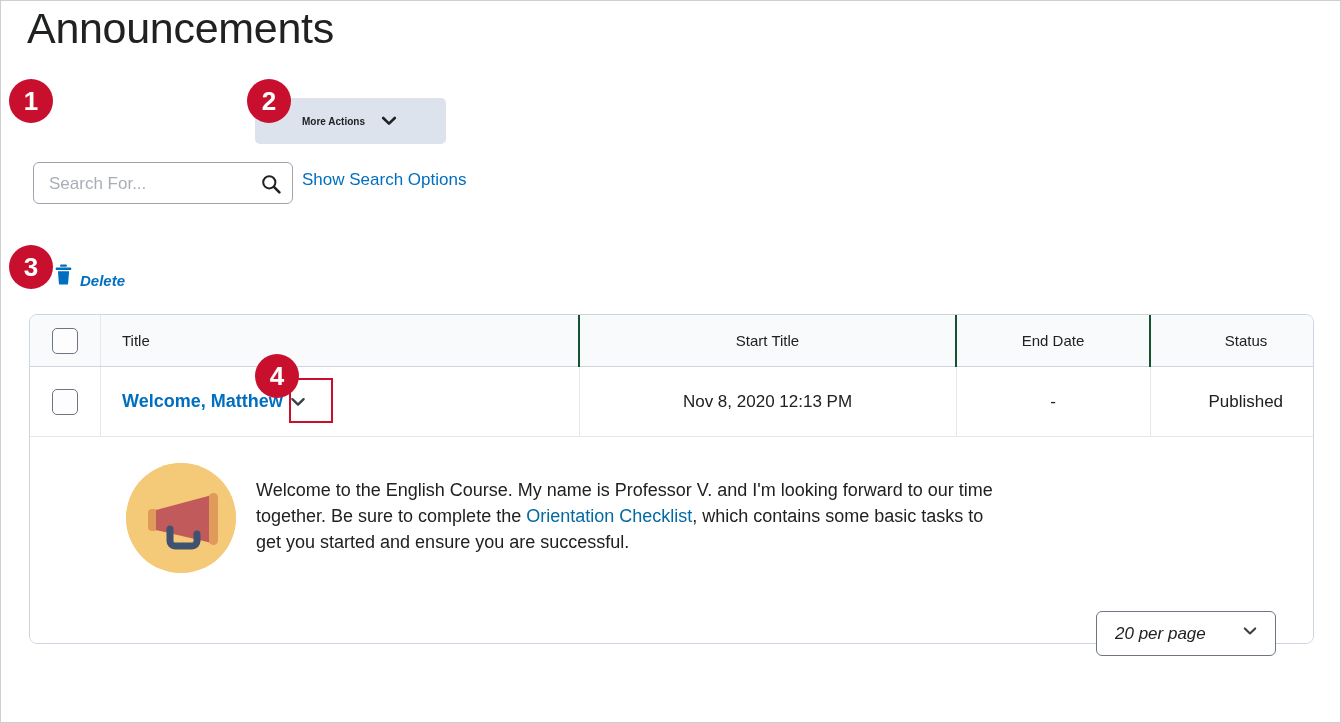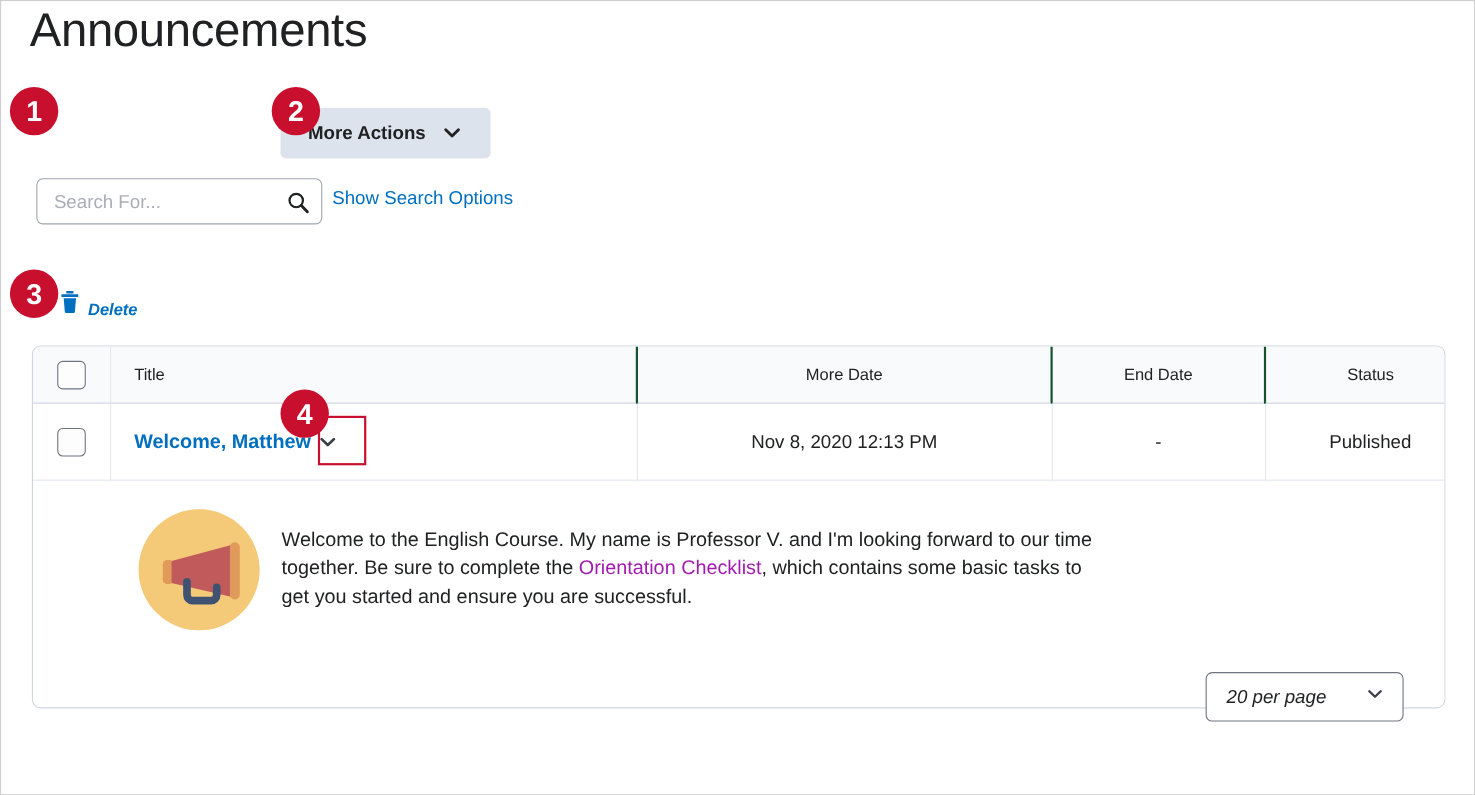--- a/index.html
+++ b/index.html
@@ -55,21 +55,21 @@
   .btn-secondary {
     position: absolute;
     left: 254px;
     top: 97px;
     width: 191px;
     height: 46px;
     background: #dde3ec;
     border: none;
     border-radius: 5px;
     color: #202122;
-    font-size: 17px;
+    font-size: 10px;
     font-weight: bold;
     font-family: "Liberation Sans", sans-serif;
     cursor: pointer;
     display: flex;
     align-items: center;
     justify-content: center;
     gap: 14px;
     padding: 0;
   }
   .btn-secondary .chev { display: flex; align-items: center; }
@@ -109,21 +109,21 @@
     border: none;
     background: transparent;
     cursor: pointer;
     display: flex;
     align-items: center;
     justify-content: center;
     padding: 0;
   }
 
   .link-blue {
-    color: #a21caf;
+    color: #0369a1;
     text-decoration: none;
   }
   .show-search-options {
     position: absolute;
     left: 301px;
     top: 169px;
     font-size: 17px;
     color: #006fbf;
     cursor: pointer;
     text-decoration: none;
@@ -357,21 +357,21 @@
   </a>
 
   <div class="table-wrap">
     <table class="grid">
       <thead>
         <tr>
           <th class="col-check">
             <button class="cb"></button>
           </th>
           <th class="col-title">Title</th>
-          <th class="col-start">More Date</th>
+          <th class="col-start">Start Title</th>
           <th class="col-end">End Date</th>
           <th class="col-status">Status</th>
         </tr>
       </thead>
       <tbody>
         <tr>
           <td class="col-check">
             <button class="cb"></button>
           </td>
           <td class="col-title">

